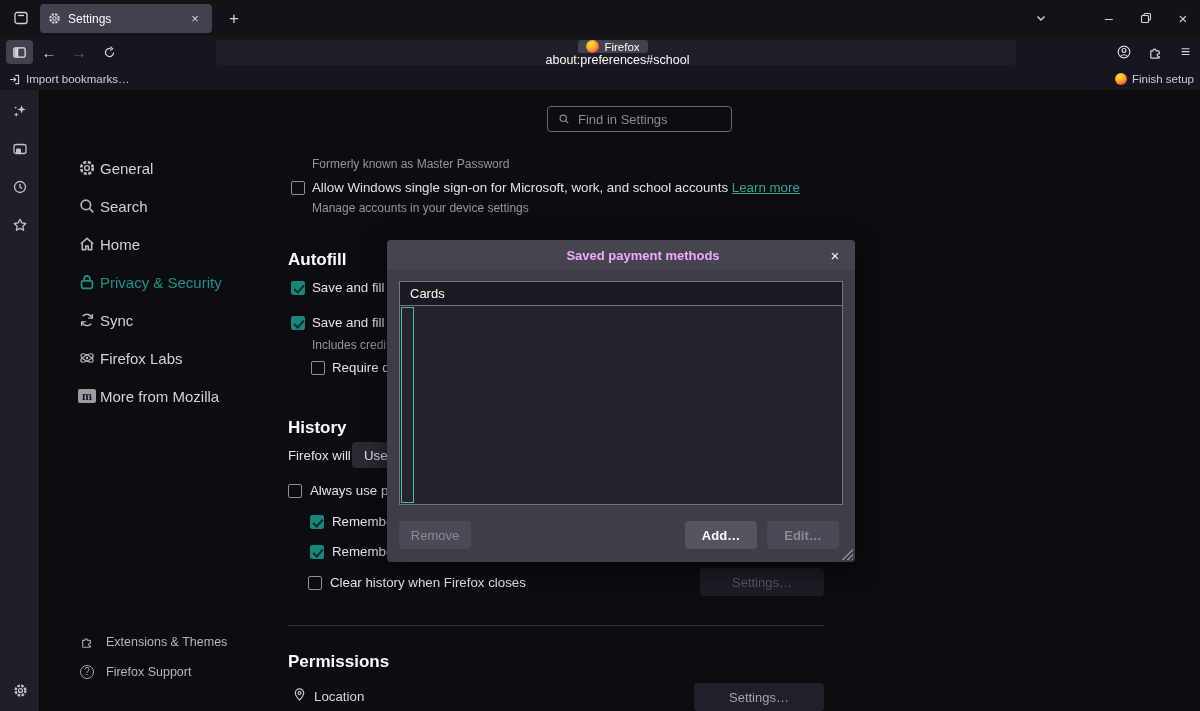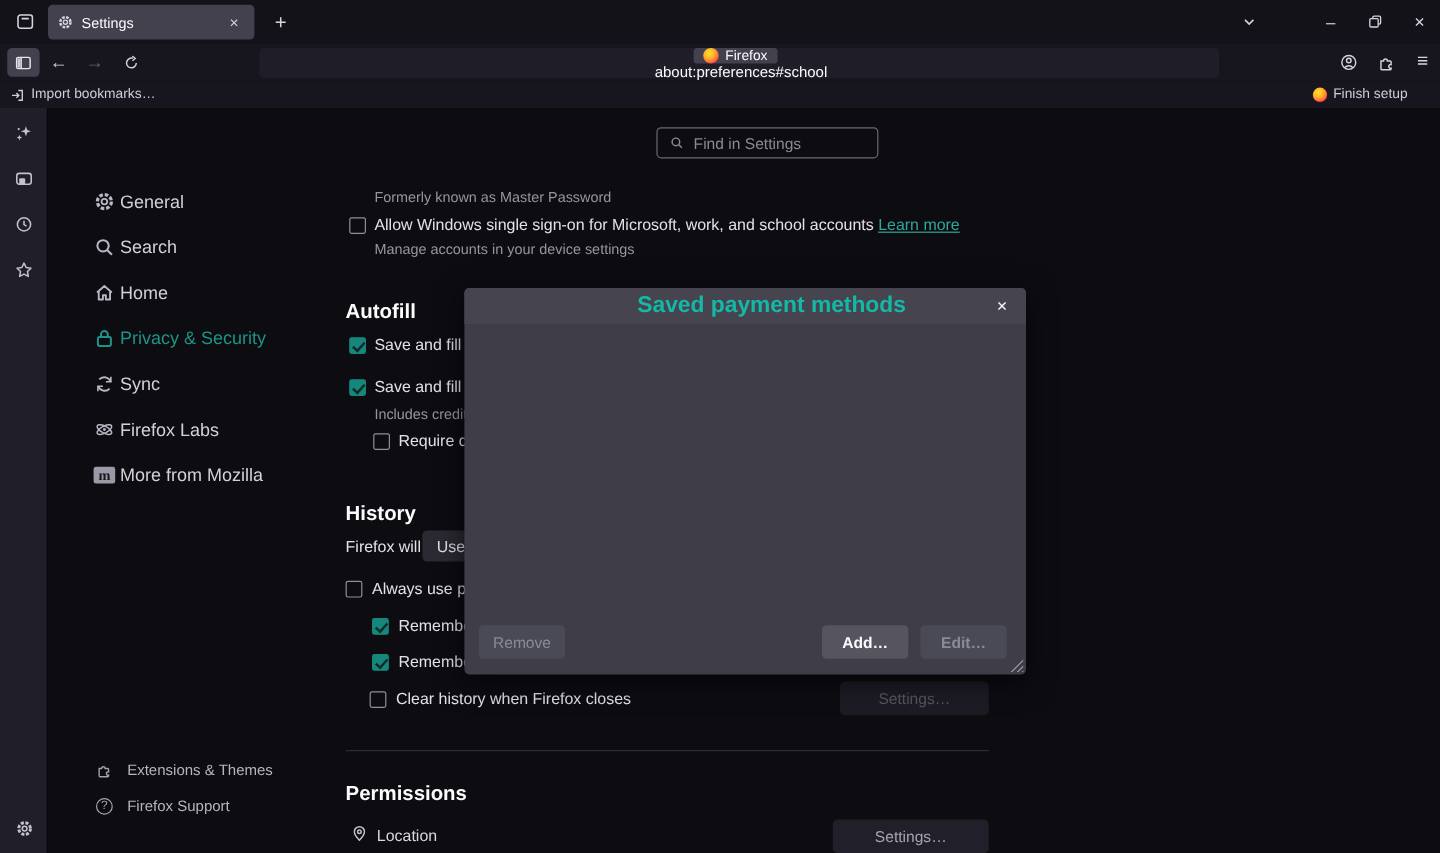--- a/index.html
+++ b/index.html
@@ -43,21 +43,21 @@
   .url-text { margin-left:9px; font-size:12.5px; color:#fbfbfe; }
   .url-star { margin-left:auto; font-size:14px; color:#d5d3dc; }
   .nav-right-btn { position:absolute; top:4px; width:27px; height:24px; display:flex; align-items:center; justify-content:center;
                    color:#d5d3dc; border-radius:4px; }
   .nav-account { left:1110px; } .nav-ext { left:1142px; } .nav-menu { left:1172px; font-size:16px; }
 
   
   .bookmarksbar { position:absolute; left:0; top:68px; width:1200px; height:22px; background:#17161e; }
   .import-bm { position:absolute; left:8px; top:2px; height:18px; display:flex; align-items:center; gap:5px;
                font-size:11.5px; color:#cfcdd6; }
-  .finish-setup { position:absolute; right:27px; top:2px; height:18px; display:flex; align-items:center; gap:5px;
+  .finish-setup { position:absolute; right:6px; top:2px; height:18px; display:flex; align-items:center; gap:5px;
                   font-size:11.5px; color:#cfcdd6;justify-content:flex-end; }
 
   
   .content { position:absolute; left:0; top:90px; width:1200px; height:621px; background:#0d0c11; }
   .vtoolbar { position:absolute; left:0; top:0; width:40px; height:621px; background:#201e29; border-right:1px solid #08080b;
               display:flex; flex-direction:column; align-items:center; padding-top:8px; gap:12px; }
   .vtool-btn { width:26px; height:26px; display:flex; align-items:center; justify-content:center; color:#c3c1cc; border-radius:4px; }
   .vtool-gear { position:absolute; left:7px; bottom:8px; }
 
   
@@ -96,21 +96,21 @@
                   justify-content:center; font-size:13px; color:#57565f; }
   .btn-dim { position:absolute; background:#211f29; border-radius:4px; display:flex; align-items:center;
              justify-content:center; font-size:13px; color:#a5a3ae; }
   .divider { position:absolute; left:288px; top:535px; width:536px; height:1px; background:#2e2d36; }
 
   
   .dialog { position:absolute; left:387px; top:240px; width:468px; height:322px; background:#3e3d48; border-radius:4px;
             box-shadow:0 6px 24px rgba(0,0,0,.65); z-index:50; }
   .dialog-header { position:absolute; left:0; top:0; width:100%; height:30px; background:#46454f; border-radius:4px 4px 0 0;
                    display:flex; align-items:center; justify-content:center; }
-  .dialog-title { font-size:19px; font-weight:600; color:#14b8a6;margin-left:44px; }
+  .dialog-title { font-size:13px; font-weight:600; color:#f0abfc;margin-left:44px; }
   .dialog-close { position:absolute; right:10px; top:5px; width:20px; height:20px; display:flex; align-items:center;
                   justify-content:center; font-size:15px; color:#fbfbfe; }
   .cards-table { position:absolute; left:12px; top:41px; width:444px; height:224px; border:1px solid #75747f; background:#25242c; }
   .cards-header { height:24px; background:#1b1a22; border-bottom:1px solid #75747f; display:flex; align-items:center;
                   padding-left:10px; font-size:13px; color:#fbfbfe; }
   .cards-list { position:absolute; left:0; top:25px; right:0; bottom:0; }
   .list-focus-strip { position:absolute; left:1px; top:0; bottom:1px; width:13px; border:1px solid #41bdb2; }
   .dlg-btn { position:absolute; top:281px; width:72px; height:28px; border-radius:4px; display:flex; align-items:center;
              justify-content:center; font-size:13px; }
   .dlg-remove { left:12px;  background:#4a4956; color:#8b8a95; }
@@ -377,19 +377,25 @@
     </span>
     <div class="row-label" style="left:314px; top:599px; color:#d9d7e0;">Location</div>
     <div class="btn-dim" style="left:694px; top:593px; width:130px; height:28px;">Settings…</div>
   </div>
 
   <div class="dialog">
     <div class="dialog-header">
       <span class="dialog-title">Saved payment methods</span>
       <span class="dialog-close">×</span>
     </div>
+    <div class="cards-table">
+      <div class="cards-header">Cards</div>
+      <div class="cards-list">
+        <div class="list-focus-strip"></div>
+      </div>
+    </div>
     <div class="dlg-btn dlg-remove">Remove</div>
     <div class="dlg-btn dlg-add">Add…</div>
     <div class="dlg-btn dlg-edit">Edit…</div>
     <div class="resize-grip"></div>
   </div>
 
 </div>
 
 </body></html>

